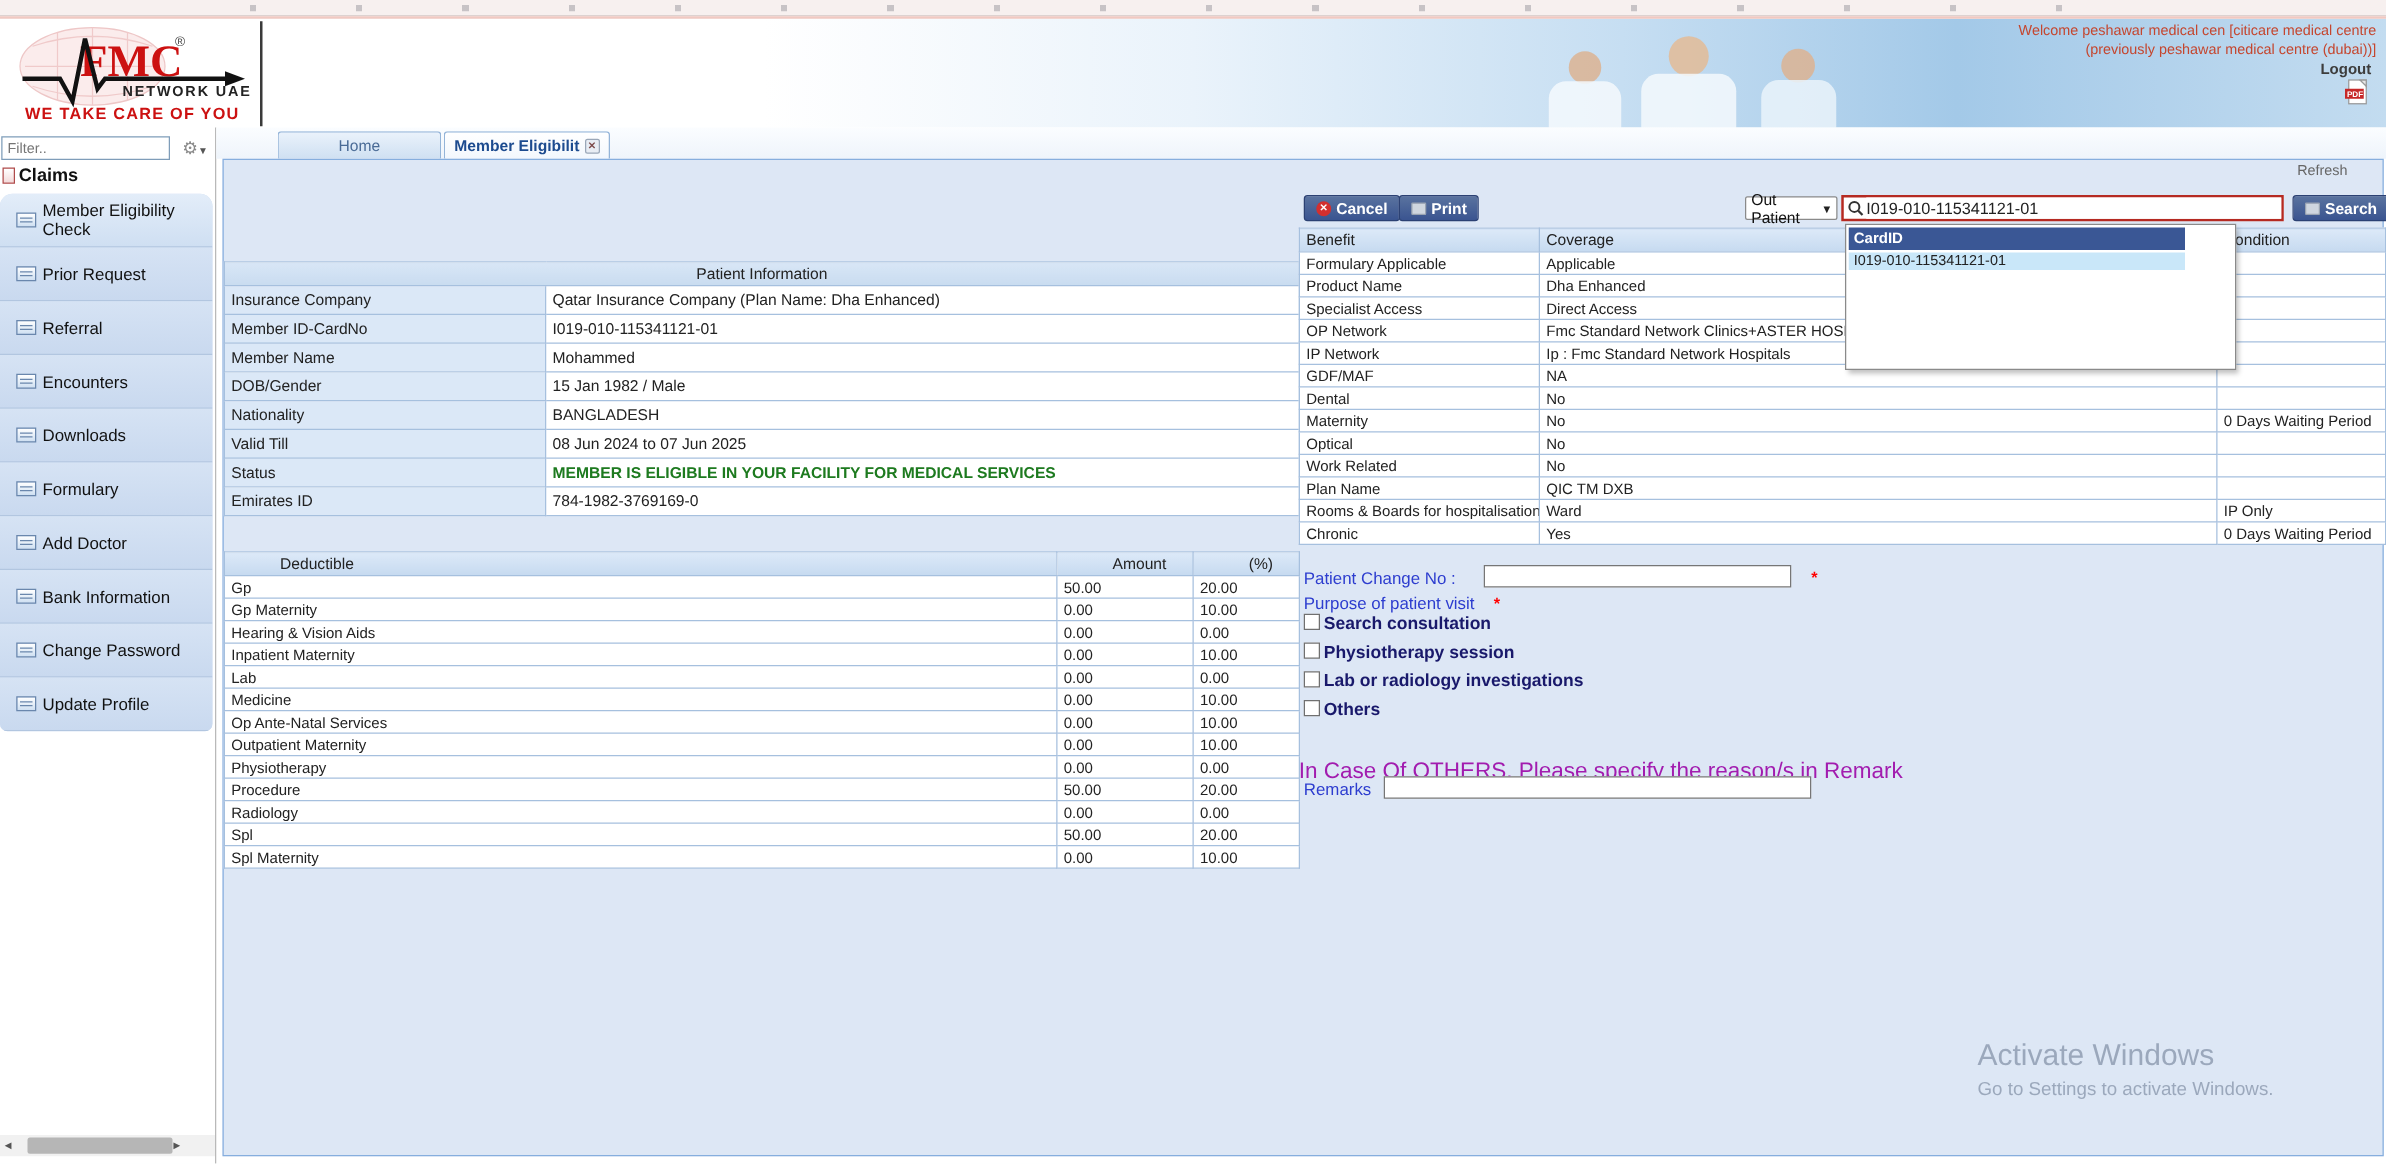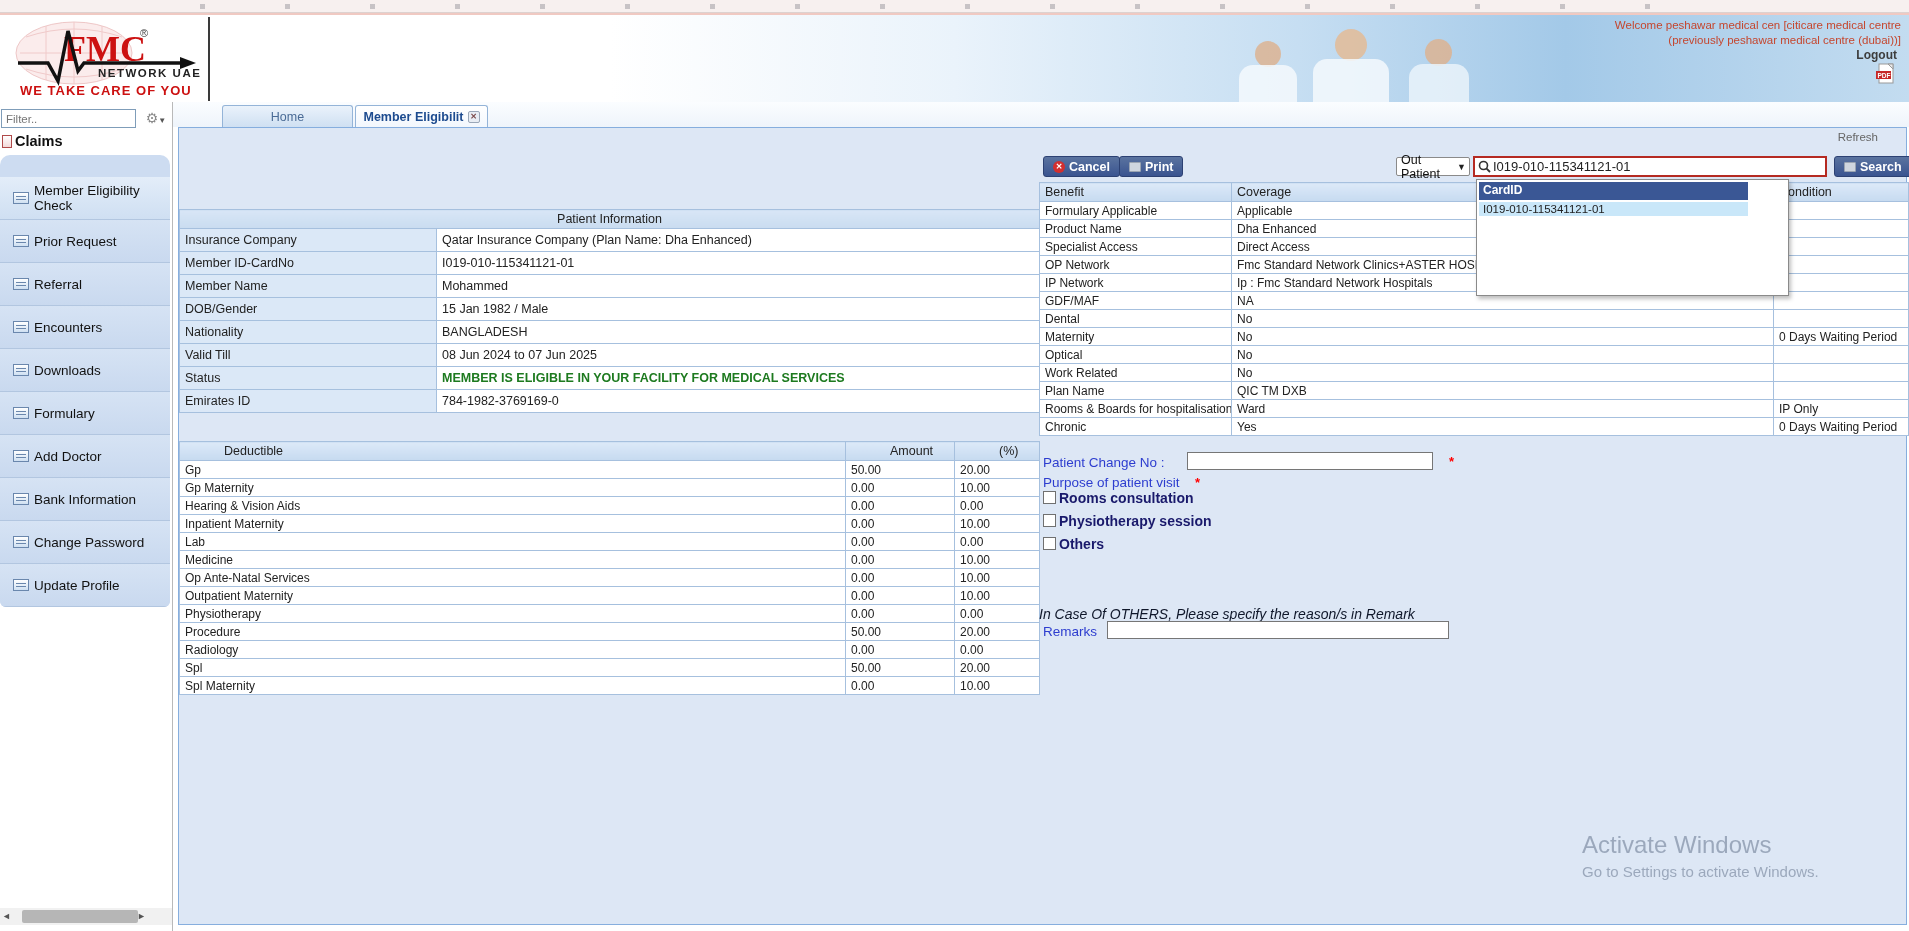--- a/index.html
+++ b/index.html
@@ -24,21 +24,21 @@
 
   
   .sidebar { position:absolute; left:0; top:102px; width:173px; height:829px; background:#fff; border-right:1px solid #b9b9b9; }
   .filter-input { position:absolute; left:1px; top:7px; width:135px; height:19px; border:1px solid #7f9db9; font-size:11.5px; padding:0 4px; color:#333; }
   .gear-btn { position:absolute; left:141px; top:7px; width:30px; height:19px; color:#8a8a8a; font-size:14px; cursor:pointer; text-align:center; line-height:18px; }
   .gear-btn .car { font-size:8px; color:#555; }
   .claims-row { position:absolute; left:2px; top:31px; height:18px; font-size:14.5px; font-weight:bold; color:#111; }
   .claims-ico { display:inline-block; width:10px; height:13px; border:1px solid #b04a4a; background:linear-gradient(#fff,#f3dada); margin-right:3px; vertical-align:-2px; }
   .side-menu { position:absolute; left:0; top:53px; width:170px; background:#cddcf1; border-radius:10px 10px 6px 6px; overflow:hidden; }
   .side-item { height:43px; border-bottom:1px solid #b2c6e0; display:flex; align-items:center; padding-left:13px; cursor:pointer; font-size:13.5px; color:#111; background:linear-gradient(#d6e3f4,#c9d9ef); }
-  .side-item:first-child { background:linear-gradient(#e3edf9,#cfdff2);margin-top:22px; }
+  .side-item:first-child { background:linear-gradient(#e3edf9,#cfdff2); }
   .form-icon { width:16px; height:12px; border:1px solid #6a87ad; background:linear-gradient(#fff,#cfe0f2); margin-right:5px; position:relative; flex:none; }
   .form-icon::before { content:""; position:absolute; left:2px; top:3px; width:10px; height:1px; background:#6a87ad; box-shadow:0 3px 0 #6a87ad; }
   .side-hscroll { position:absolute; left:0; top:806px; width:172px; height:17px; background:#f1f1f1; }
   .scr-arrow { position:absolute; top:3px; font-size:9px; color:#555; }
   .scr-thumb { position:absolute; left:22px; top:2px; width:116px; height:13px; background:#b6b6b6; border-radius:2px; }
 
   
   .tabstrip { position:absolute; left:173px; top:102px; width:1736px; height:25px; background:linear-gradient(#fbfdff,#eef4fb); }
   .tab { position:absolute; top:3px; height:22px; border:1px solid #94b4d8; border-bottom:none; border-radius:3px 3px 0 0; font-size:12.5px;
     display:flex; align-items:center; justify-content:center; cursor:pointer; }
@@ -89,21 +89,21 @@
   .dd-item { margin:0 2px; width:269px; background:#c9e7f9; font-size:11.5px; color:#222; padding:1px 4px; cursor:pointer; }
 
   
   .f-label { position:absolute; font-size:13.5px; color:#2d3dcf; }
   .f-ast { position:absolute; color:#ff0000; font-size:13px; font-weight:bold; }
   .f-input { position:absolute; height:18px; border:1px solid #767676; background:#fff; font-size:12.5px; padding:0 3px; font-family:"Liberation Sans",sans-serif; }
   .cb-list { position:absolute; left:864px; top:358px; width:560px; }
   .cbrow { height:23px; display:flex; align-items:center; cursor:default; }
   .cb { width:13px; height:13px; border:1px solid #707070; background:#fff; margin-right:3px; flex:none; cursor:pointer; }
   .cblabel { font-size:14px; font-weight:bold; color:#19196b; }
-  .others-note { position:absolute; left:860px; top:478px; color:#0f172a; font-size:14px;font-style:italic; }
+  .others-note { position:absolute; left:860px; top:478px; color:#a21caf; font-size:18px; }
   .watermark { position:absolute; left:1403px; top:703px; color:rgba(112,126,150,.6); }
   .watermark .w1 { font-size:24px; }
   .watermark .w2 { font-size:15px; margin-top:4px; }
 </style>
 </head>
 <body>
 
 <div class="screen">
 
   <div class="bookmarks"></div>
@@ -452,28 +452,32 @@
     </div>
 
     <div class="f-label" style="left:864px;top:327px;">Patient Change No :</div>
     <input class="f-input" style="left: 1008px; top: 324px; width: 246px;">
     <div class="f-ast" style="left:1270px;top:326px;">*</div>
     <div class="f-label" style="left:864px;top:347px;">Purpose of patient visit</div>
     <div class="f-ast" style="left:1016px;top:347px;">*</div>
     <div class="cb-list">
         <div class="cbrow">
           <span class="cb"></span>
-          <span class="cblabel">Rooms consultation</span>
+          <span class="cblabel">Search consultation</span>
         </div>
         <div class="cbrow">
           <span class="cb"></span>
           <span class="cblabel">Physiotherapy session</span>
         </div>
         <div class="cbrow">
           <span class="cb"></span>
+          <span class="cblabel">Lab or radiology investigations</span>
+        </div>
+        <div class="cbrow">
+          <span class="cb"></span>
           <span class="cblabel">Others</span>
         </div>
       </div>
     <div class="others-note">In Case Of OTHERS, Please specify the reason/s in Remark</div>
     <div class="f-label" style="left:864px;top:496px;">Remarks</div>
     <input class="f-input" style="left: 928px; top: 493px; width: 342px;">
 
     <div class="watermark">
       <div class="w1">Activate Windows</div>
       <div class="w2">Go to Settings to activate Windows.</div>

